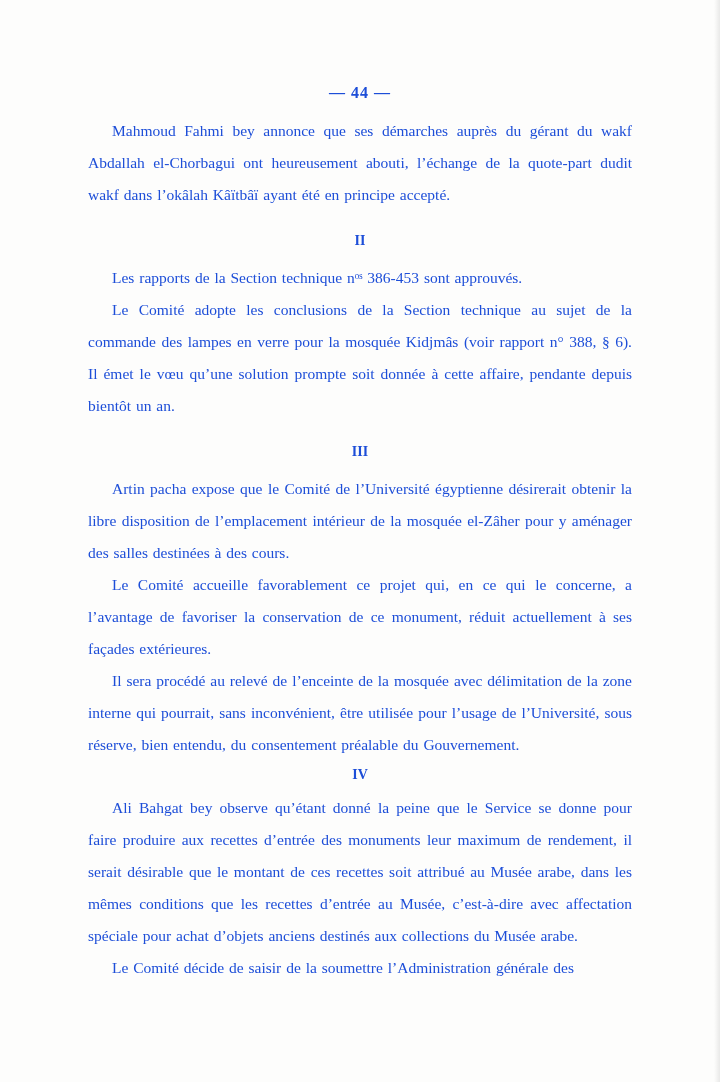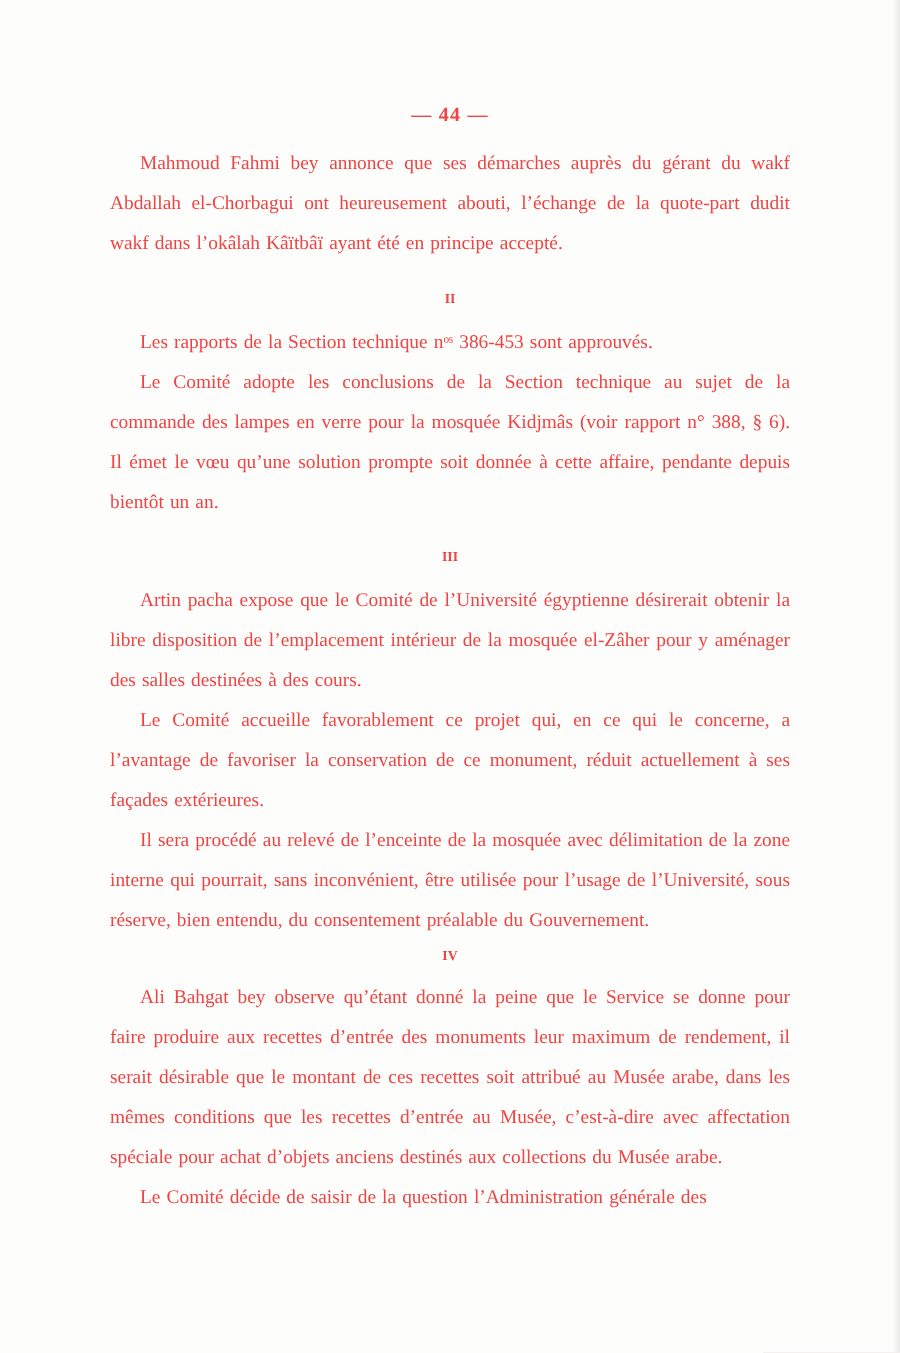--- a/index.html
+++ b/index.html
@@ -6,21 +6,21 @@
     margin: 0;
     padding: 0;
     background: #e9e7e2;
   }
   .page {
     position: relative;
     width: 720px;
     height: 1082px;
     margin: 0 auto;
     background: #fdfdfc;
-    color: #ef4444;
+    color: #1d4ed8;
     font-family: "Liberation Serif", "DejaVu Serif", serif;
     overflow: hidden;
     box-sizing: border-box;
   }
   
   .page::after {
     content: "";
     position: absolute;
     top: 0; right: 0;
     width: 6px; height: 100%;
@@ -44,21 +44,21 @@
     margin: 0;
     text-indent: 24px;
     text-align: justify;
     font-size: 15.5px;
     line-height: 32px;
     word-spacing: 1px;
   }
   .section-heading {
     margin: 22px 0 12px 0;
     text-align: center;
-    font-size: 11px;
+    font-size: 14px;
     font-weight: bold;
     line-height: 1.2;
   }
   .section-heading.tight {
     margin: 6px 0 9px 0;
   }
 </style>
 </head>
 <body>
 
@@ -82,16 +82,16 @@
     <p class="para">Artin pacha expose que le Comité de l’Université égyptienne désirerait obtenir la libre disposition de l’emplacement intérieur de la mosquée el-Zâher pour y aménager des salles destinées à des cours.</p>
 
     <p class="para">Le Comité accueille favorablement ce projet qui, en ce qui le concerne, a l’avantage de favoriser la conservation de ce monument, réduit actuellement à ses façades extérieures.</p>
 
     <p class="para">Il sera procédé au relevé de l’enceinte de la mosquée avec délimitation de la zone interne qui pourrait, sans inconvénient, être utilisée pour l’usage de l’Université, sous réserve, bien entendu, du consentement préalable du Gouvernement.</p>
 
     <h2 class="section-heading tight">IV</h2>
 
     <p class="para">Ali Bahgat bey observe qu’étant donné la peine que le Service se donne pour faire produire aux recettes d’entrée des monuments leur maximum de rendement, il serait désirable que le montant de ces recettes soit attribué au Musée arabe, dans les mêmes conditions que les recettes d’entrée au Musée, c’est-à-dire avec affectation spéciale pour achat d’objets anciens destinés aux collections du Musée arabe.</p>
 
-    <p class="para">Le Comité décide de saisir de la question l’Administration générale des</p>
+    <p class="para">Le Comité décide de saisir de la soumettre l’Administration générale des</p>
 
   </div>
 </main>
 
 </body></html>

